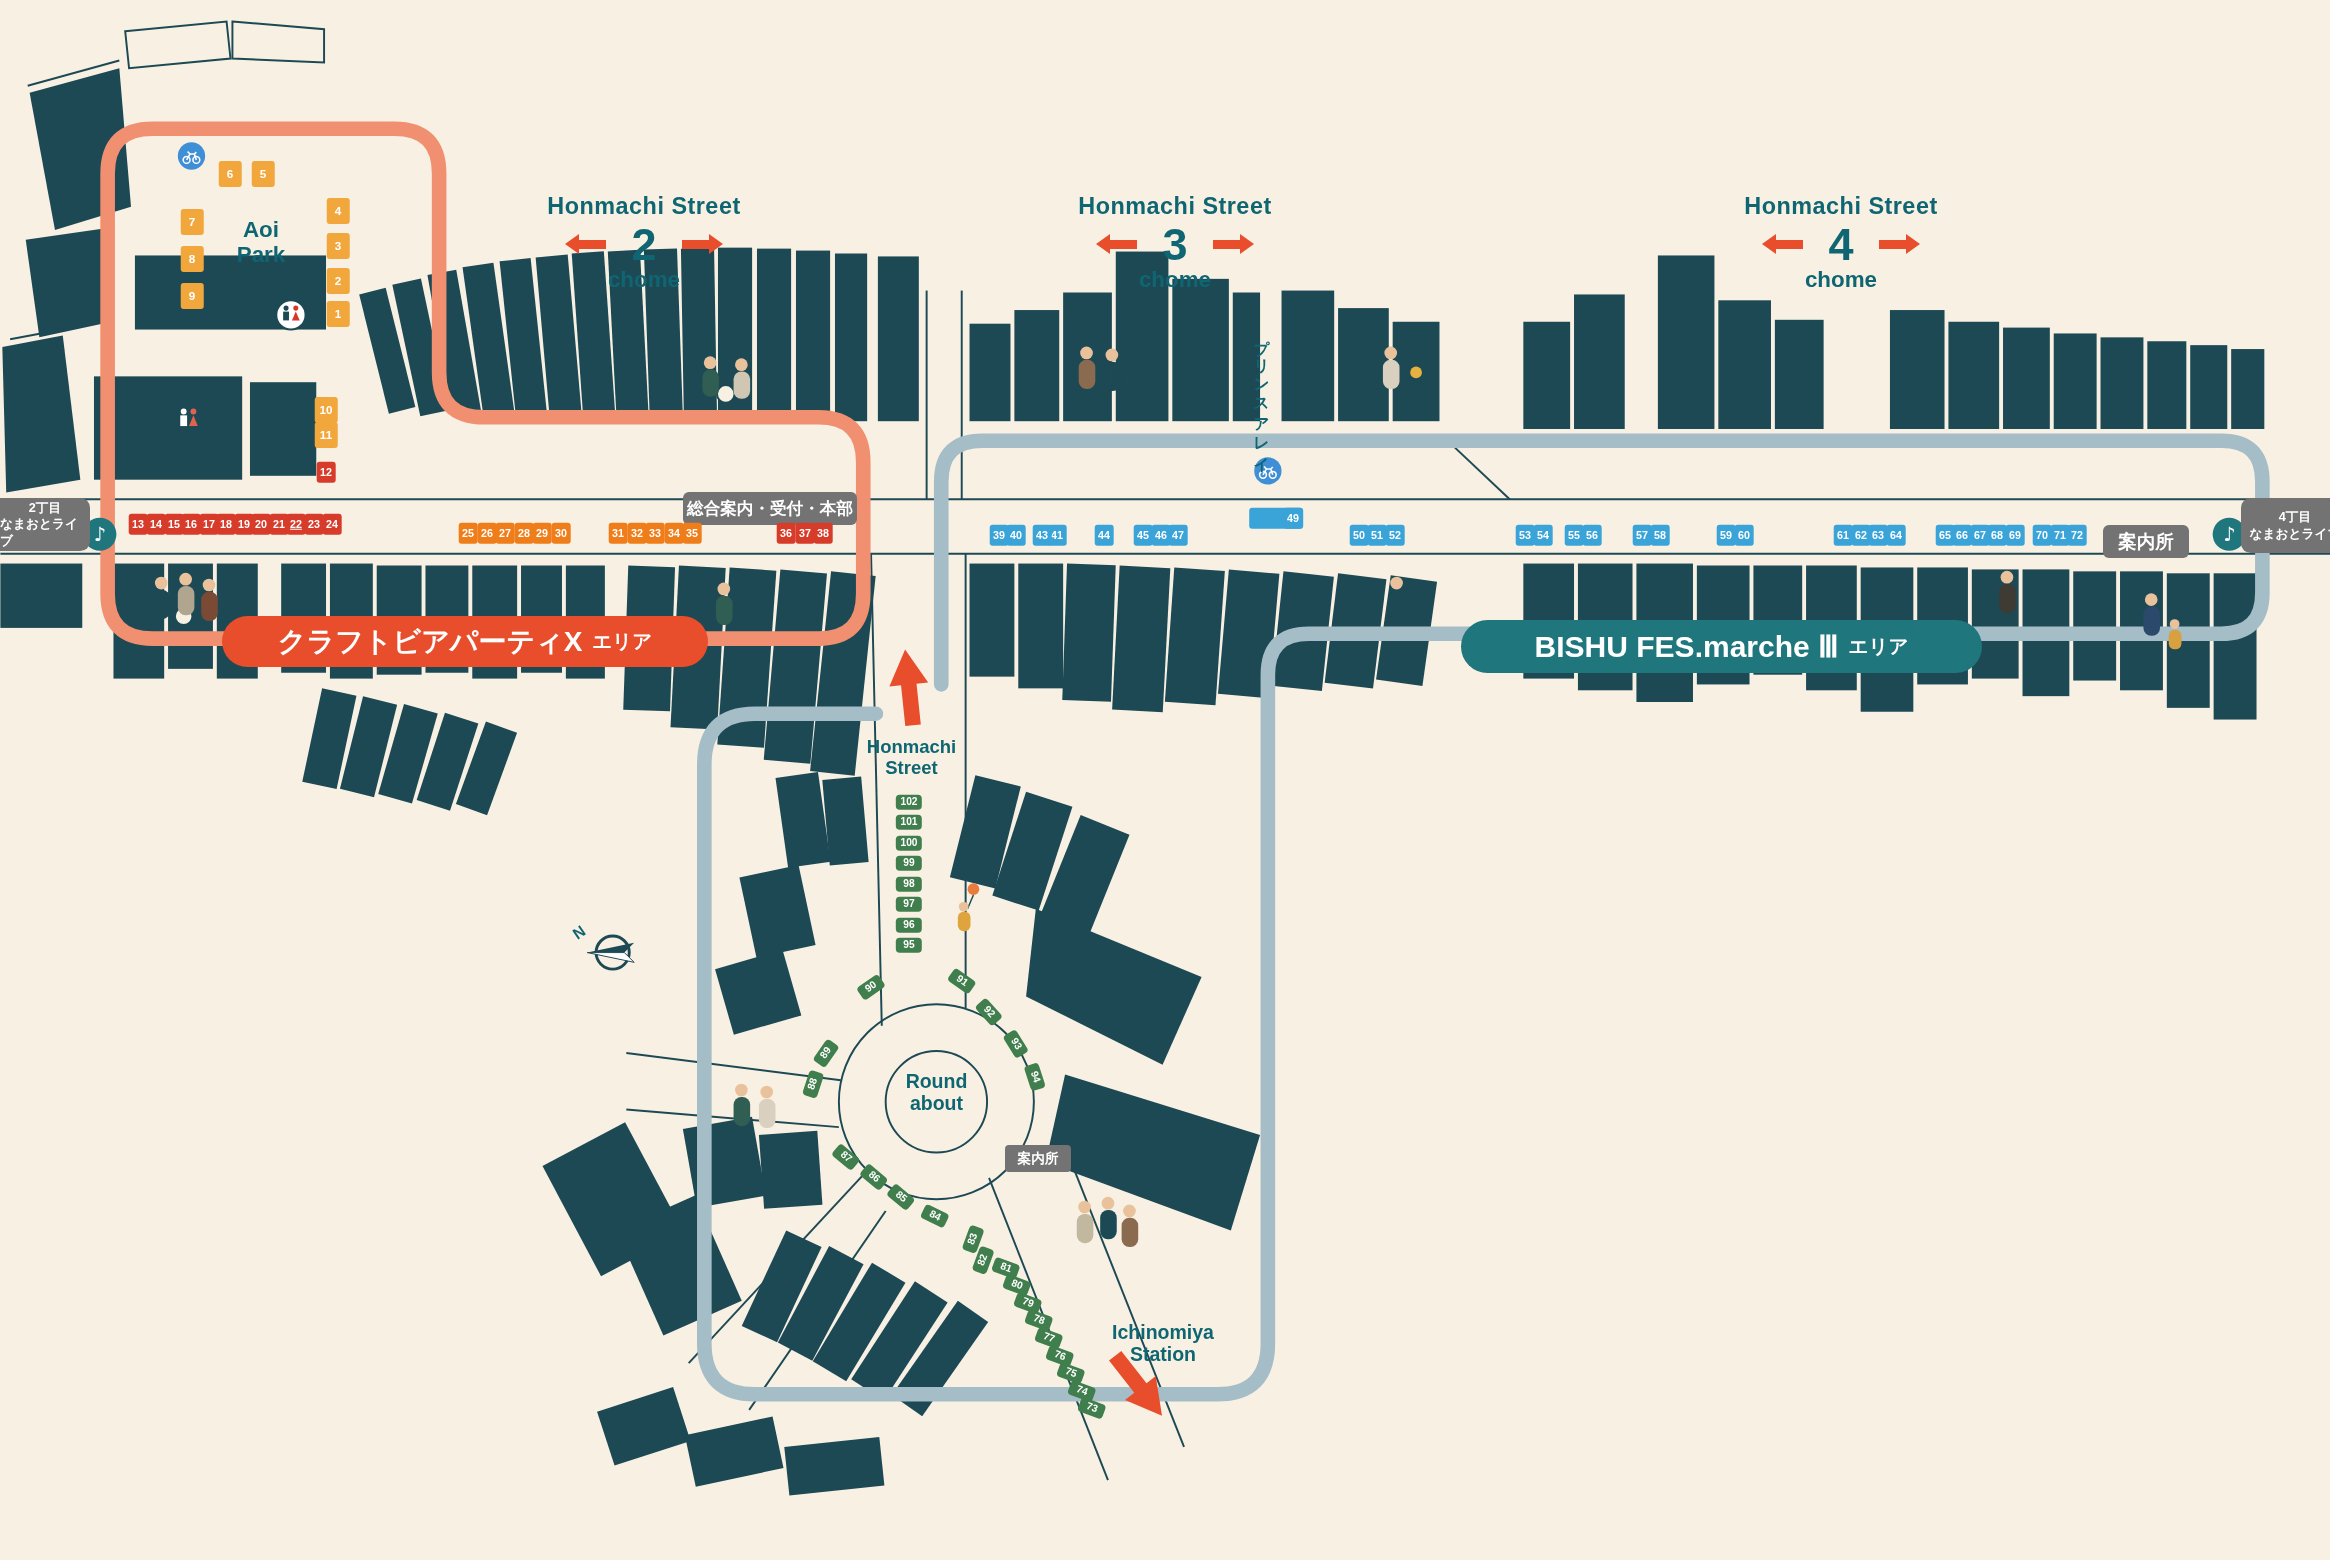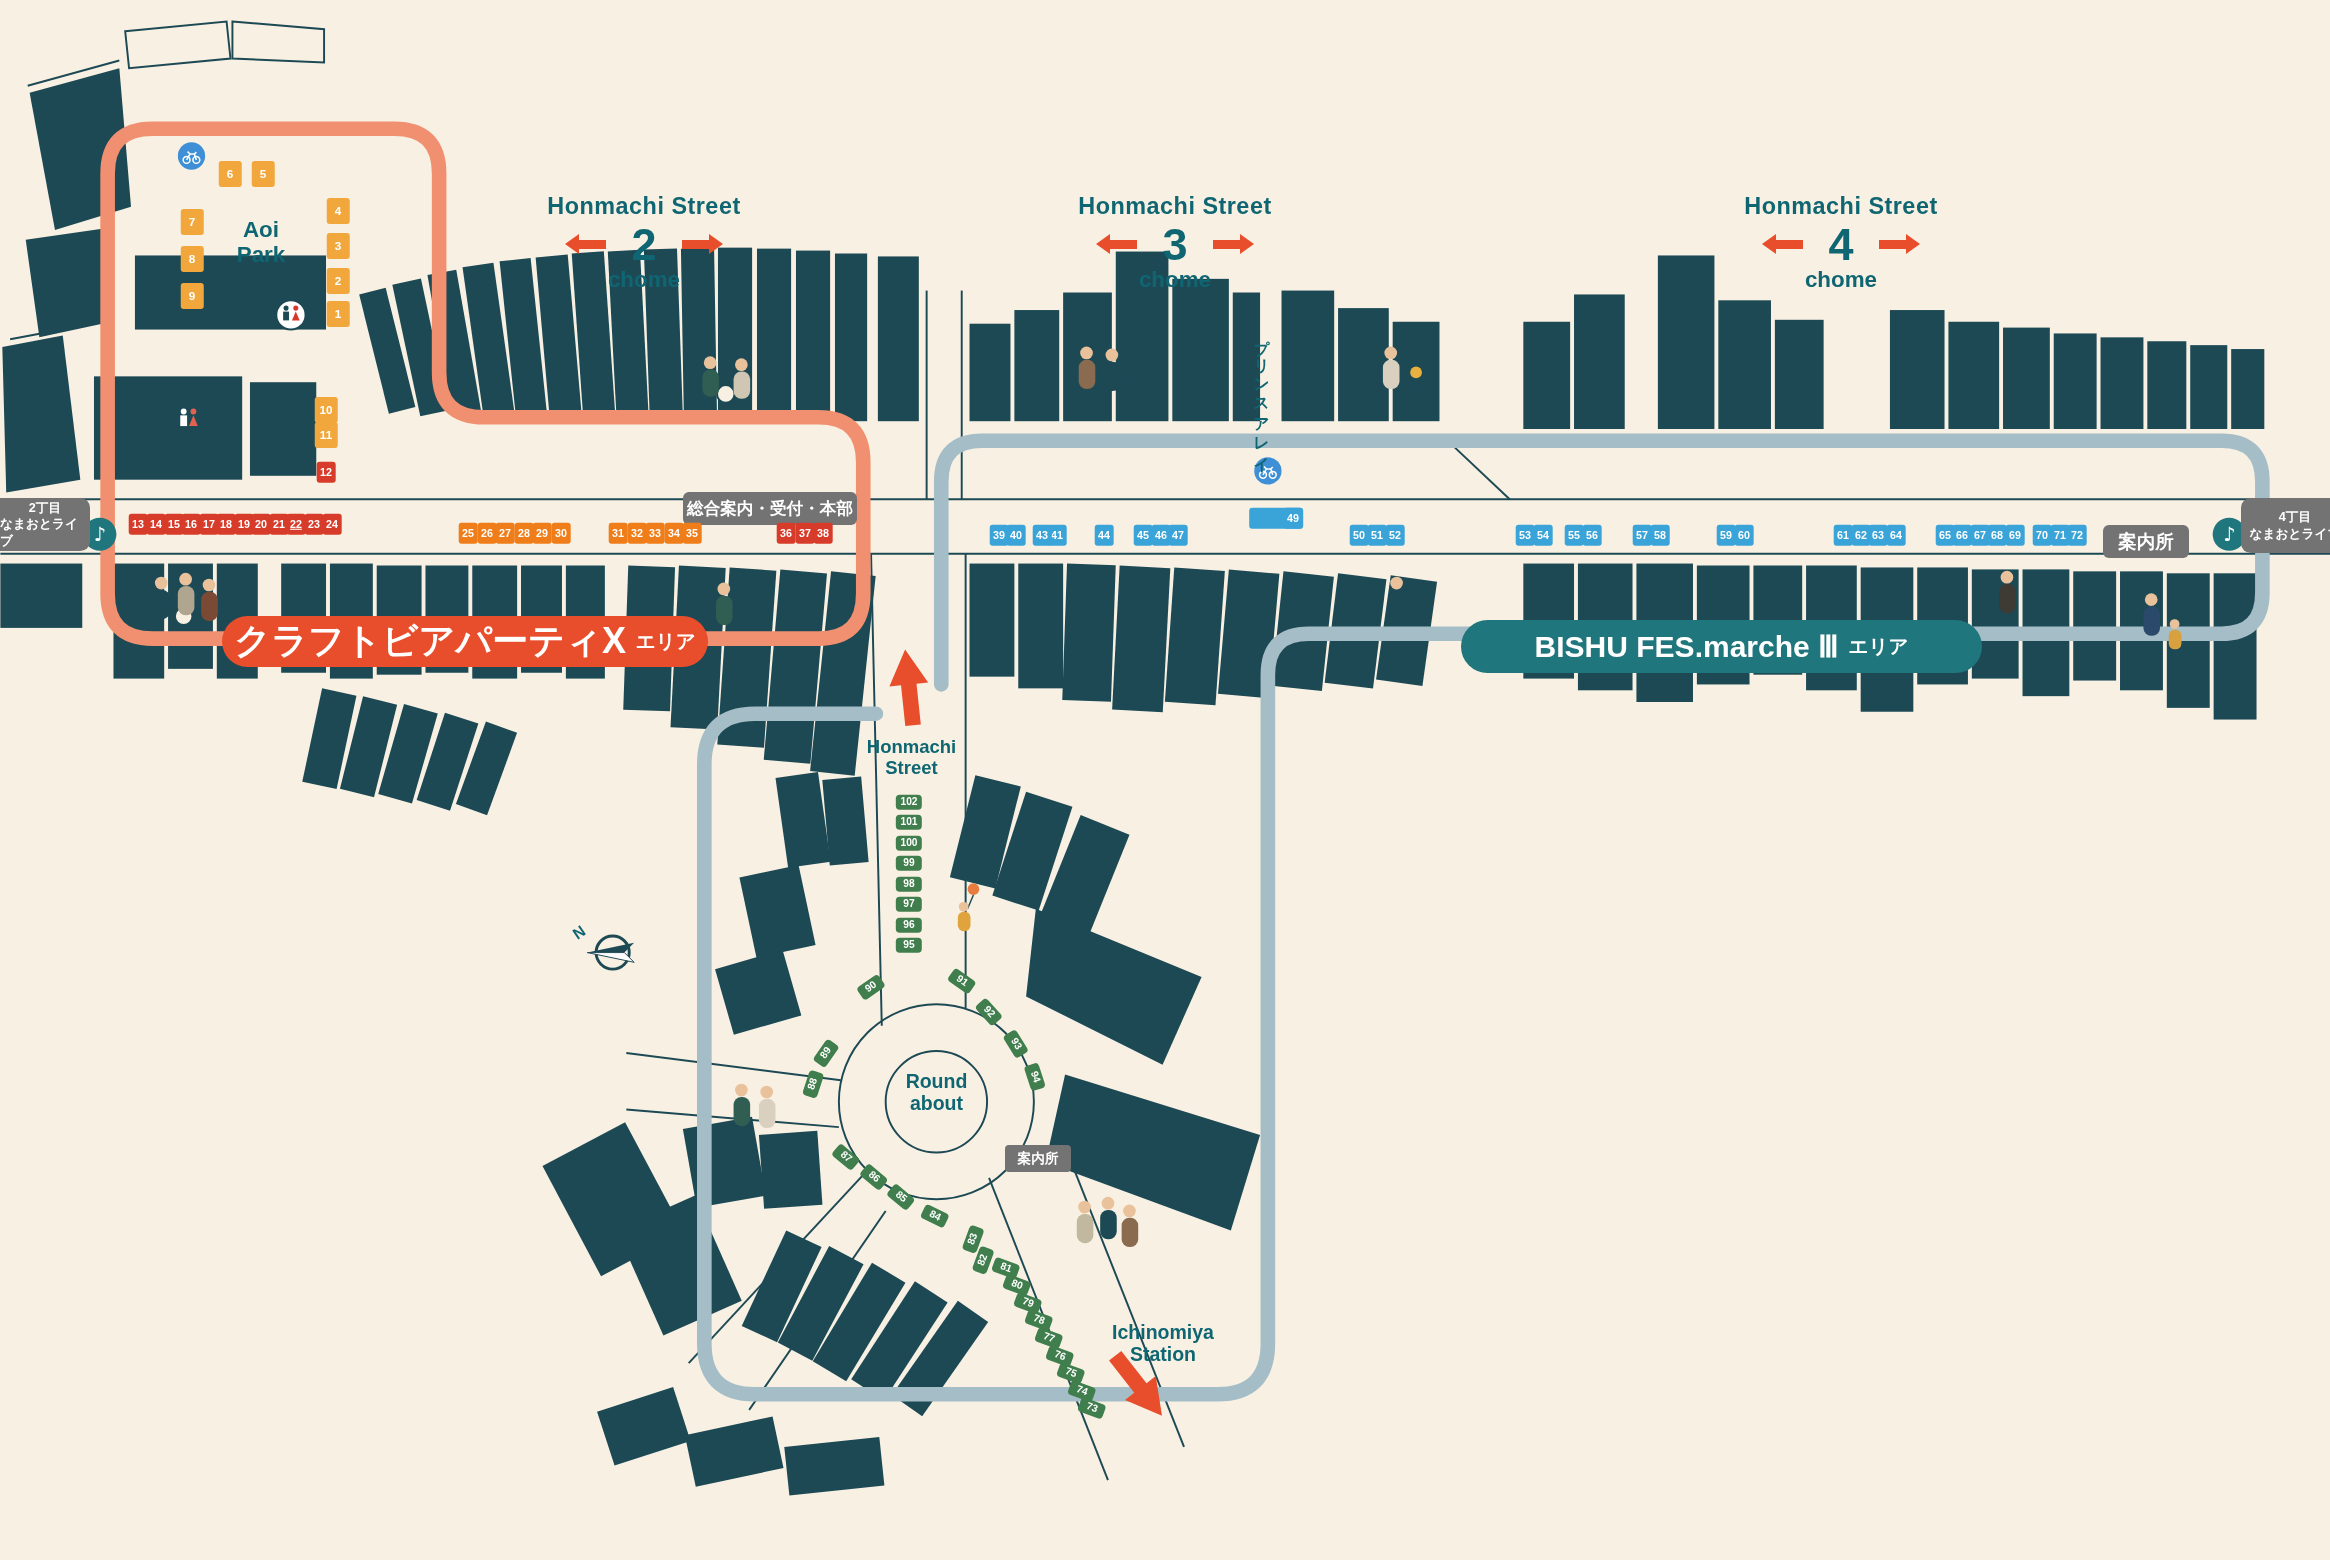--- a/index.html
+++ b/index.html
@@ -22,21 +22,21 @@
   .sh-suffix{font-size:22.4px;}
   .arrow{width:27px;height:8.8px;background:#e84e2c;position:relative;display:inline-block;}
   .arrow.l::before{content:"";position:absolute;left:-14.6px;top:50%;transform:translateY(-50%);
     border:10.7px solid transparent;border-left:none;border-right:14.6px solid #e84e2c;}
   .arrow.r::after{content:"";position:absolute;right:-14.6px;top:50%;transform:translateY(-50%);
     border:10.7px solid transparent;border-right:none;border-left:14.6px solid #e84e2c;}
   
   .pill{position:absolute;display:flex;align-items:center;justify-content:center;color:#fff;font-weight:bold;}
   .area-pill{border-radius:27px;gap:9.8px;}
   #craft{left:222px;top:616px;width:486px;height:51px;background:#e84e2c;}
-  #craft .main{font-size:36px;}
+  #craft .main{font-size:28px;}
   #bishu{left:1461px;top:620px;width:521px;height:53px;background:#20767d;}
   #bishu .main{font-size:30px;}
   .area-pill .suf{font-size:19.5px;}
   .black{background:#737373;border-radius:5.9px;}
   #hq{left:683px;top:492px;width:174px;height:33px;font-size:16.6px;}
   #info-e{left:2103px;top:525px;width:86px;height:33px;font-size:18.5px;}
   #info-r{left:1005px;top:1145px;width:66px;height:27px;font-size:13.7px;border-radius:3.9px;}
   .live{flex-direction:column;line-height:1.3;font-size:12.7px;}
   #live-w{left:0;top:498px;width:90px;height:53px;border-radius:0 9.8px 9.8px 0;}
   #live-e{left:2241px;top:498px;width:108px;height:55px;border-radius:9.8px 0 0 9.8px;}

